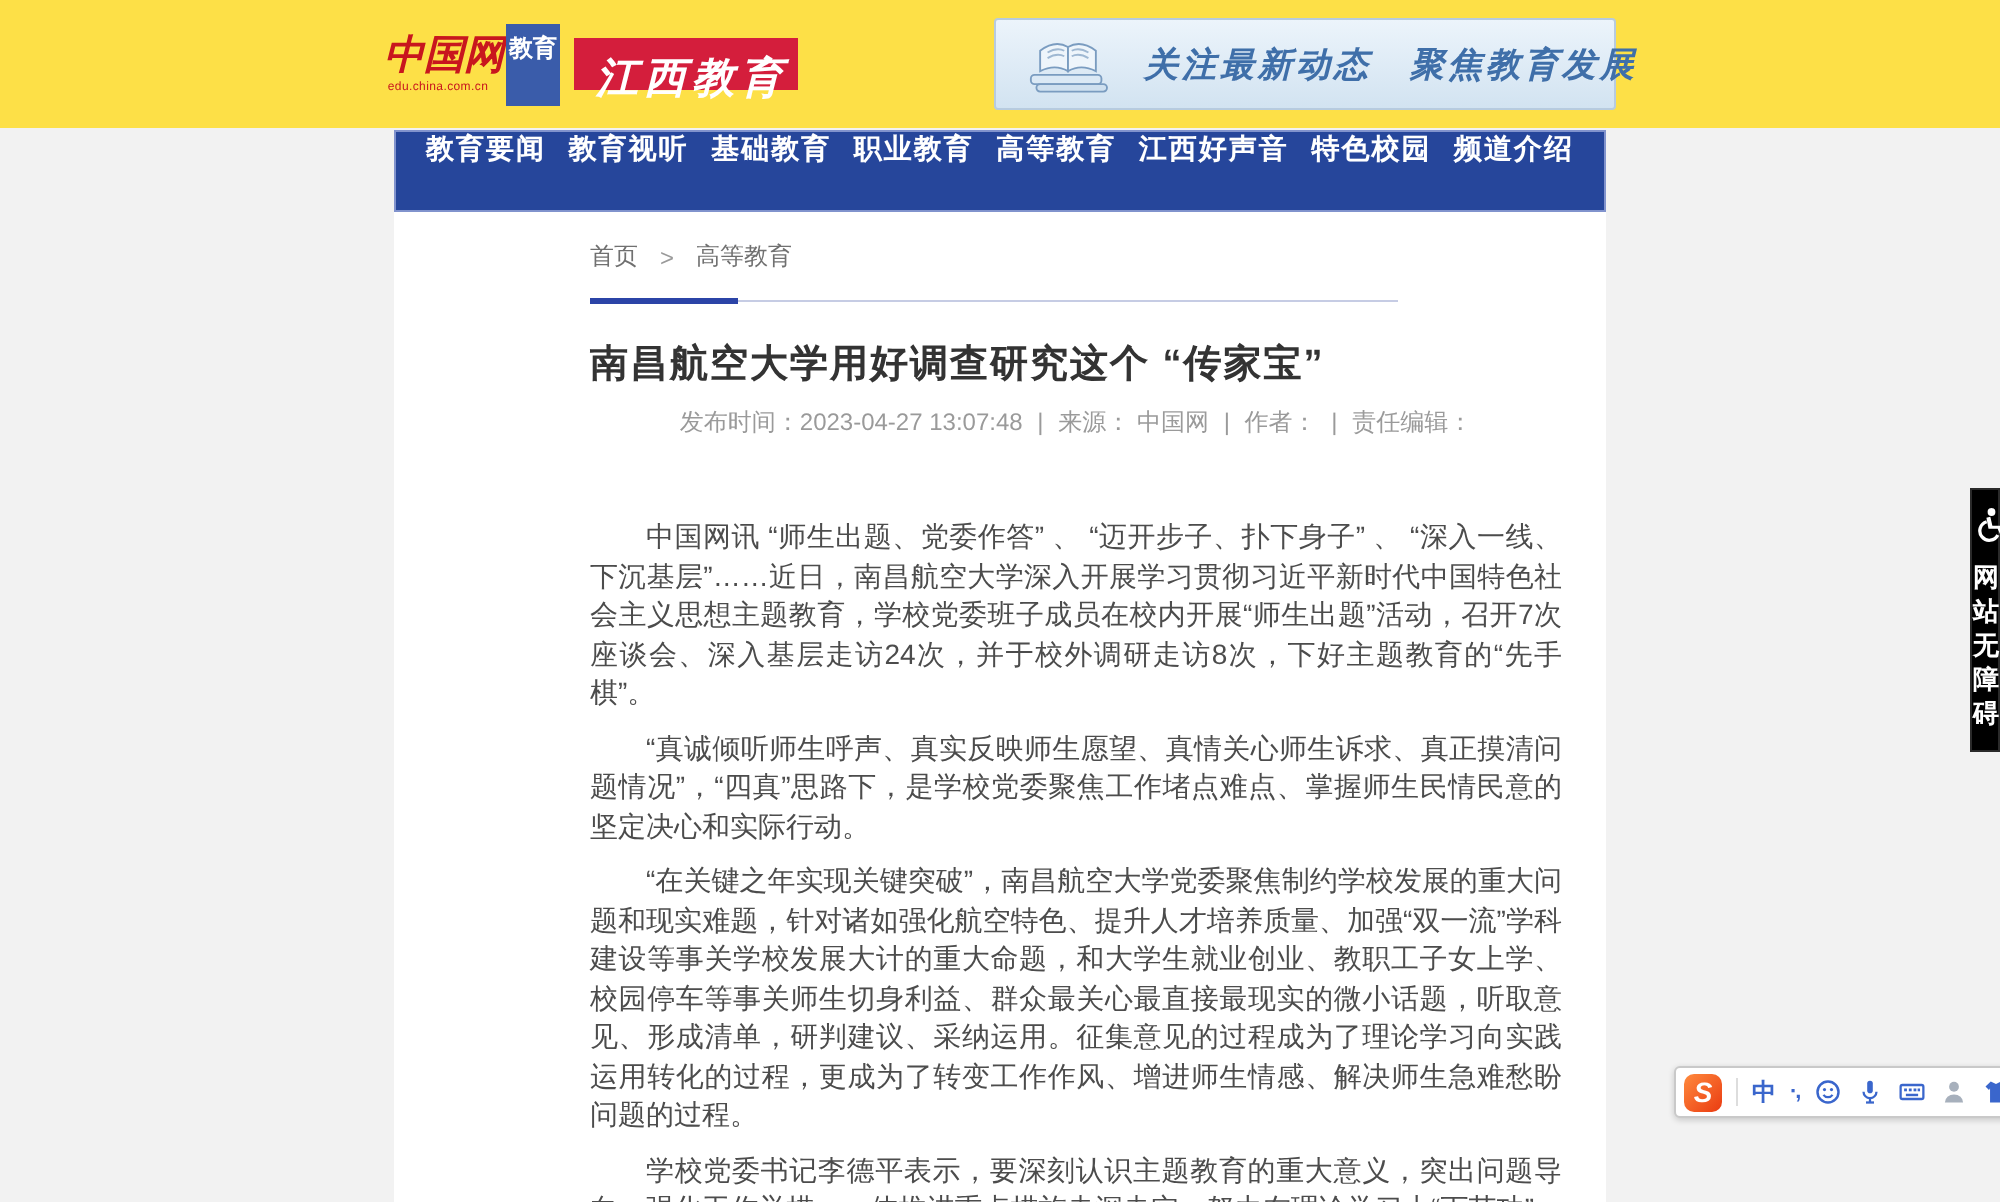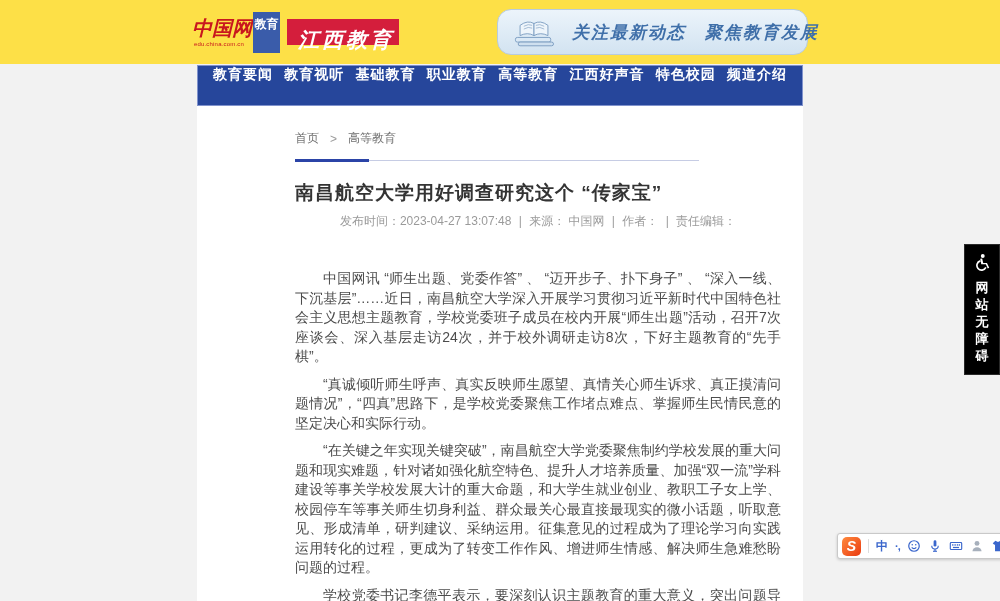--- a/index.html
+++ b/index.html
@@ -11,46 +11,46 @@
   .logo-cn{width:54px;text-align:center;line-height:1;cursor:pointer}
   .logo-cn-text{font-family:"Liberation Serif",serif;font-style:italic;font-weight:bold;
                 font-size:20px;color:#c8161e;white-space:nowrap}
   .logo-cn-sub{display:block;font-size:6px;color:#c8161e;margin-top:3px;letter-spacing:.2px}
   .edu-badge{width:27px;height:41px;background:#3a5caa;color:#fff;font-size:12px;line-height:15px;
              text-align:center;padding-top:5px;box-sizing:border-box;font-weight:bold;word-break:break-all}
   .channel-logo{min-width:102px;height:26px;background:#d41e3c;color:#fff;cursor:pointer;
                 font-family:Liberation Sans, sans-serif;font-style:italic;font-weight:bold;font-size:21px;
                 letter-spacing:3px;text-align:right;line-height:42px;padding:0 5px}
   .banner{position:absolute;left:497px;top:9px;width:311px;height:46px;box-sizing:border-box;
-          background:linear-gradient(#ecf4fb,#d2e3f1);border:1px solid #b7cbdf;border-radius:14px;
+          background:linear-gradient(#ecf4fb,#d2e3f1);border:1px solid #b7cbdf;border-radius:2px;
           display:flex;align-items:center;gap:12px;padding:0 10px;cursor:pointer}
   .banner-text{font-family:"Liberation Serif",serif;font-style:italic;font-weight:bold;
                font-size:17px;color:#3f6fa9;letter-spacing:2px;white-space:nowrap}
   
   .nav{position:absolute;left:197px;top:65px;width:606px;height:41px;background:#26469b;
        border:1px solid #8193cd;box-sizing:border-box;display:flex;align-items:flex-start;
        justify-content:space-between;padding:0 15px}
   .nav-item{color:#fff;font-size:14px;font-weight:bold;text-decoration:none;letter-spacing:1px;cursor:pointer}
   
   .main{position:absolute;left:197px;top:106px;width:606px;height:495px;background:#fff;
-        box-sizing:border-box;padding-top:24px;overflow:hidden}
+        box-sizing:border-box;padding-top:14px;overflow:hidden}
   .breadcrumb{margin-left:98px;font-size:12px;color:#707070;display:flex;gap:11px;align-items:center}
   .breadcrumb a{color:#707070;text-decoration:none;cursor:pointer}
   .bc-sep{color:#9a9a9a}
   .divider{width:404px;margin:11px 0 0 98px;border-bottom:1px solid #c6cce4;position:relative;height:2px}
   .divider-accent{position:absolute;left:0;bottom:-2px;width:74px;height:3px;background:#2b44a7}
   .title{margin:20px 0 0 98px;width:486px;text-align:left;font-size:19px;color:#333;
          letter-spacing:1px;font-weight:bold;line-height:24px}
   .meta{margin:9px 0 0 98px;width:486px;text-align:center;font-size:12px;color:#9a9a9a;line-height:15px}
   .meta span{margin:0 2px}
   .body-text{margin:40px 0 0 98px;width:486px;font-size:14px;line-height:19.5px;color:#4c4c4c;
              text-align:justify}
   .body-text p{margin:0 0 8px;text-indent:2em}
   
-  .a11y{position:absolute;right:0;top:244px;width:36px;background:#000;color:#fff;
+  .a11y{position:absolute;right:0;top:244px;width:15px;background:#000;color:#fff;
         padding:8px 0 10px;text-align:center;cursor:pointer;border:1px solid #2a2a2a;box-sizing:border-box}
   .a11y-icon svg{width:18px;height:18px;display:inline-block}
   .a11y-label{display:block;width:14px;margin:4px auto 0;font-size:13px;line-height:17px;
               word-break:break-all;font-weight:bold}
   
   .ime{position:absolute;left:837px;top:533px;height:24px;background:#fff;border:1px solid #c9c9c9;
        border-radius:3px;box-shadow:0 1px 3px rgba(0,0,0,.18);display:flex;align-items:center;
        gap:7px;padding:0 8px 0 4px}
   .ime span{cursor:pointer;display:inline-flex;align-items:center;justify-content:center}
   .ime-logo{width:19px;height:19px;background:linear-gradient(135deg,#ff8a3d,#ea3b11);color:#fff;

